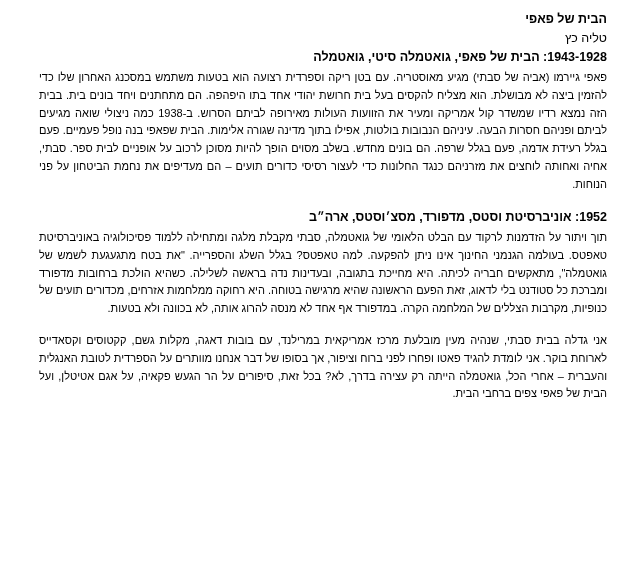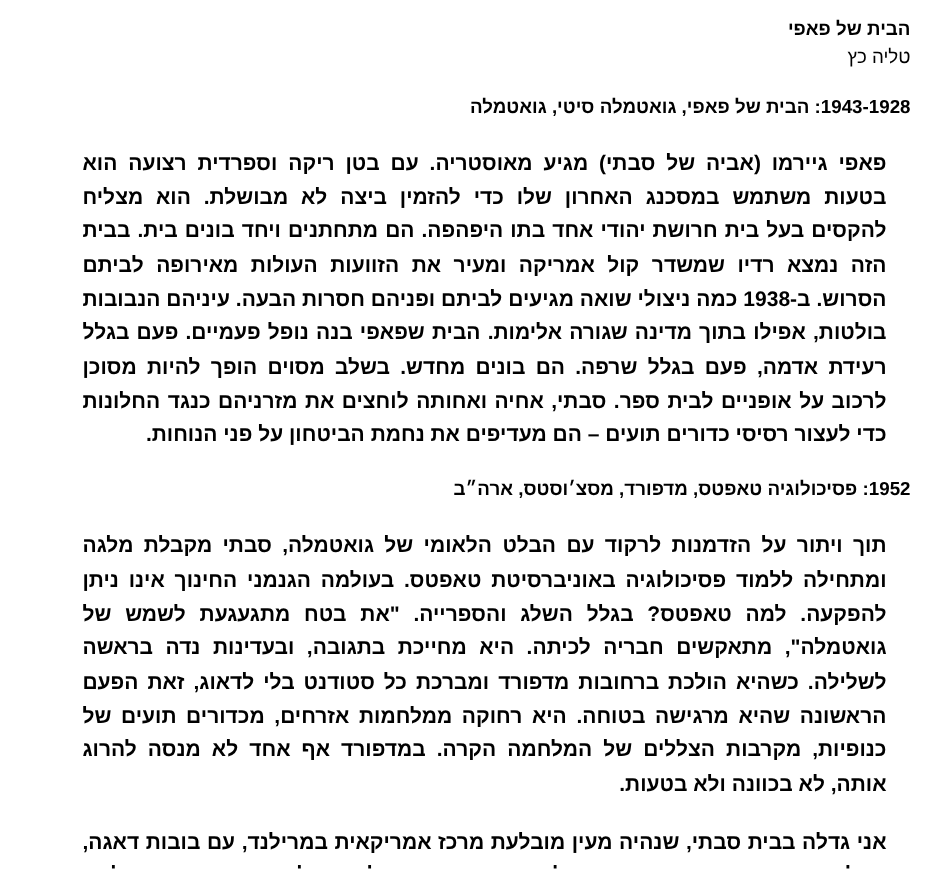--- a/index.html
+++ b/index.html
@@ -22,56 +22,54 @@
   .title {
     font-weight: bold;
     font-size: 12.5px;
     text-align: right;
     line-height: 1.5;
   }
   .author {
     font-size: 12.5px;
     text-align: right;
     line-height: 1.5;
-    margin-bottom: 14px;
   }
   .section {
     margin-bottom: 14px;
   }
   .section-heading {
     font-weight: bold;
     font-size: 12.5px;
     text-align: right;
     line-height: 1.55;
     margin-bottom: 2px;
   }
   .para {
-    font-size: 14px;
+    font-size: 11px;
     text-align: justify;
     text-align-last: right;
     line-height: 1.62;
-    margin: 16px;
-    font-weight: bold;
+    margin: 0;
   }
 </style>
 </head>
 <body>
 
 <div class="page">
 
   <div class="title">הבית של פאפי</div>
   <div class="author">טליה כץ</div>
 
   <div class="section">
     <div class="section-heading">1943-1928: הבית של פאפי, גואטמלה סיטי, גואטמלה</div>
     <p class="para">פאפי גיירמו (אביה של סבתי) מגיע מאוסטריה. עם בטן ריקה וספרדית רצועה הוא בטעות משתמש במסכנג האחרון שלו כדי להזמין ביצה לא מבושלת. הוא מצליח להקסים בעל בית חרושת יהודי אחד בתו היפהפה. הם מתחתנים ויחד בונים בית. בבית הזה נמצא רדיו שמשדר קול אמריקה ומעיר את הזוועות העולות מאירופה לביתם הסרוש. ב-1938 כמה ניצולי שואה מגיעים לביתם ופניהם חסרות הבעה. עיניהם הנבובות בולטות, אפילו בתוך מדינה שגורה אלימות. הבית שפאפי בנה נופל פעמיים. פעם בגלל רעידת אדמה, פעם בגלל שרפה. הם בונים מחדש. בשלב מסוים הופך להיות מסוכן לרכוב על אופניים לבית ספר. סבתי, אחיה ואחותה לוחצים את מזרניהם כנגד החלונות כדי לעצור רסיסי כדורים תועים – הם מעדיפים את נחמת הביטחון על פני הנוחות.</p>
   </div>
 
   <div class="section">
-    <div class="section-heading">1952: פסיכולוגיה טאפטס, מדפורד, מסצ׳וסטס, ארה״ב</div>
+    <div class="section-heading">1952: אוניברסיטת וסטס, מדפורד, מסצ׳וסטס, ארה״ב</div>
     <p class="para">תוך ויתור על הזדמנות לרקוד עם הבלט הלאומי של גואטמלה, סבתי מקבלת מלגה ומתחילה ללמוד פסיכולוגיה באוניברסיטת טאפטס. בעולמה הגנמני החינוך אינו ניתן להפקעה. למה טאפטס? בגלל השלג והספרייה. "את בטח מתגעגעת לשמש של גואטמלה", מתאקשים חבריה לכיתה. היא מחייכת בתגובה, ובעדינות נדה בראשה לשלילה. כשהיא הולכת ברחובות מדפורד ומברכת כל סטודנט בלי לדאוג, זאת הפעם הראשונה שהיא מרגישה בטוחה. היא רחוקה ממלחמות אזרחים, מכדורים תועים של כנופיות, מקרבות הצללים של המלחמה הקרה. במדפורד אף אחד לא מנסה להרוג אותה, לא בכוונה ולא בטעות.</p>
   </div>
 
   <div class="section">
     <p class="para">אני גדלה בבית סבתי, שנהיה מעין מובלעת מרכז אמריקאית במרילנד, עם בובות דאגה, מקלות גשם, קקטוסים וקסאדייס לארוחת בוקר. אני לומדת להגיד פאטו ופחרו לפני ברוח וציפור, אך בסופו של דבר אנחנו מוותרים על הספרדית לטובת האנגלית והעברית – אחרי הכל, גואטמלה הייתה רק עצירה בדרך, לא? בכל זאת, סיפורים על הר הגעש פקאיה, על אגם אטיטלן, ועל הבית של פאפי צפים ברחבי הבית.</p>
   </div>
 
 </div>
 
 </body></html>

